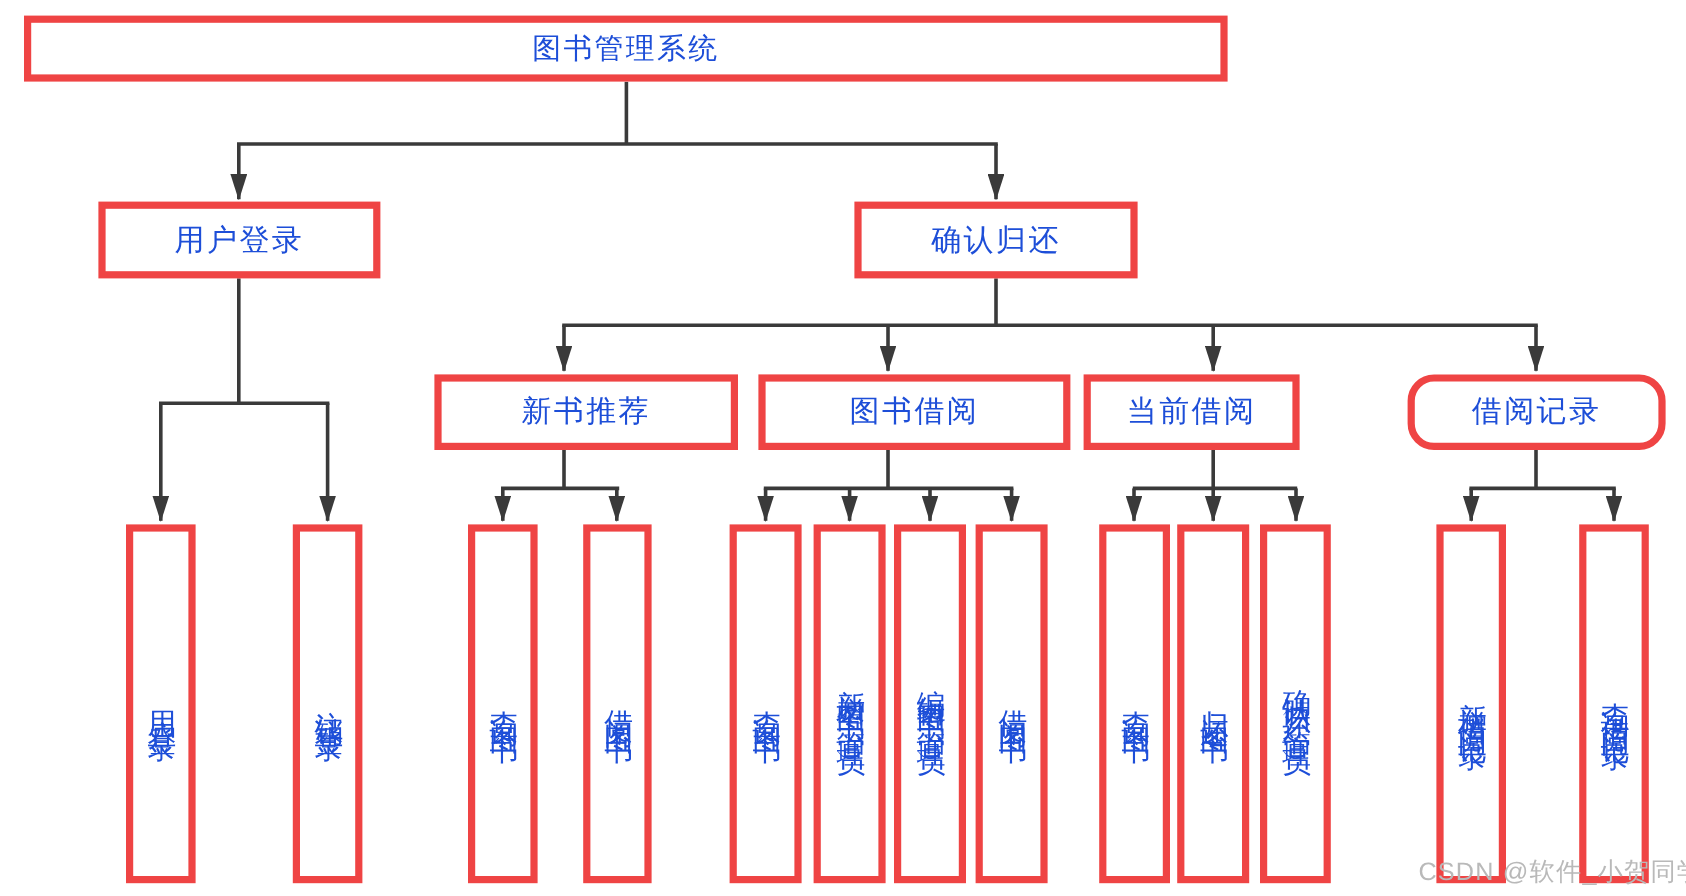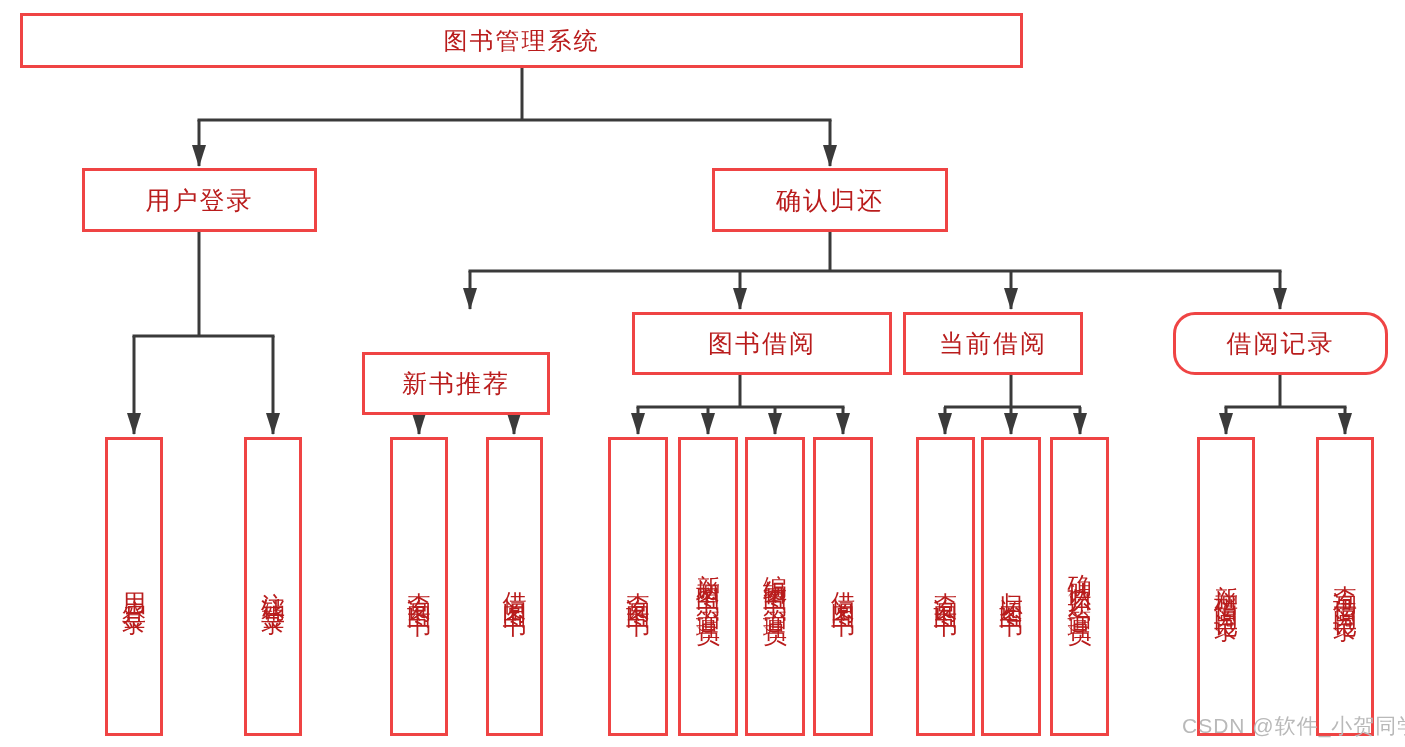--- a/index.html
+++ b/index.html
@@ -23,23 +23,23 @@
     height: 747px;
   }
   svg.wires path.wire {
     stroke: #3a3a3a;
     stroke-width: 3;
     fill: none;
   }
   .node {
     position: absolute;
     box-sizing: border-box;
-    border: 3px solid #ef4444;
+    border: 6px solid #ef4444;
     background: #ffffff;
-    color: #b91c1c;
+    color: #1d4ed8;
     display: flex;
     align-items: center;
     justify-content: center;
     line-height: 1;
   }
   .node-h {
     font-size: 25px;
     letter-spacing: 2px;
   }
   .node-root {
@@ -115,21 +115,21 @@
     <path class="wire" d="M1224.5,407 H1346.5"></path>
     <path class="wire" d="M1226,407 V434" marker-end="url(#arrow)"></path>
     <path class="wire" d="M1345,407 V434" marker-end="url(#arrow)"></path>
   </svg>
 
   <div class="node node-h node-root" style="left:20px; top:13px; width:1003px; height:55px;">图书管理系统</div>
 
   <div class="node node-h" style="left:82px; top:168px; width:235px; height:64px;">用户登录</div>
   <div class="node node-h" style="left:712px; top:168px; width:236px; height:64px;">确认归还</div>
 
-  <div class="node node-h" style="left:362px; top:312px; width:188px; height:63px;margin-top:40px;">新书推荐</div>
+  <div class="node node-h" style="left:362px; top:312px; width:253px; height:63px;">新书推荐</div>
   <div class="node node-h" style="left:632px; top:312px; width:260px; height:63px;">图书借阅</div>
   <div class="node node-h" style="left:903px; top:312px; width:180px; height:63px;">当前借阅</div>
   <div class="node node-h" style="left:1173px; top:312px; width:215px; height:63px;border-radius:22px;">借阅记录</div>
 
   <div class="node node-v" style="left:105px; top:437px; width:58px; height:299px;">用户登录</div>
   <div class="node node-v" style="left:244px; top:437px; width:58px; height:299px;">注销登录</div>
 
   <div class="node node-v" style="left:390px; top:437px; width:58px; height:299px;">查询图书</div>
   <div class="node node-v" style="left:486px; top:437px; width:57px; height:299px;">借阅图书</div>
 

